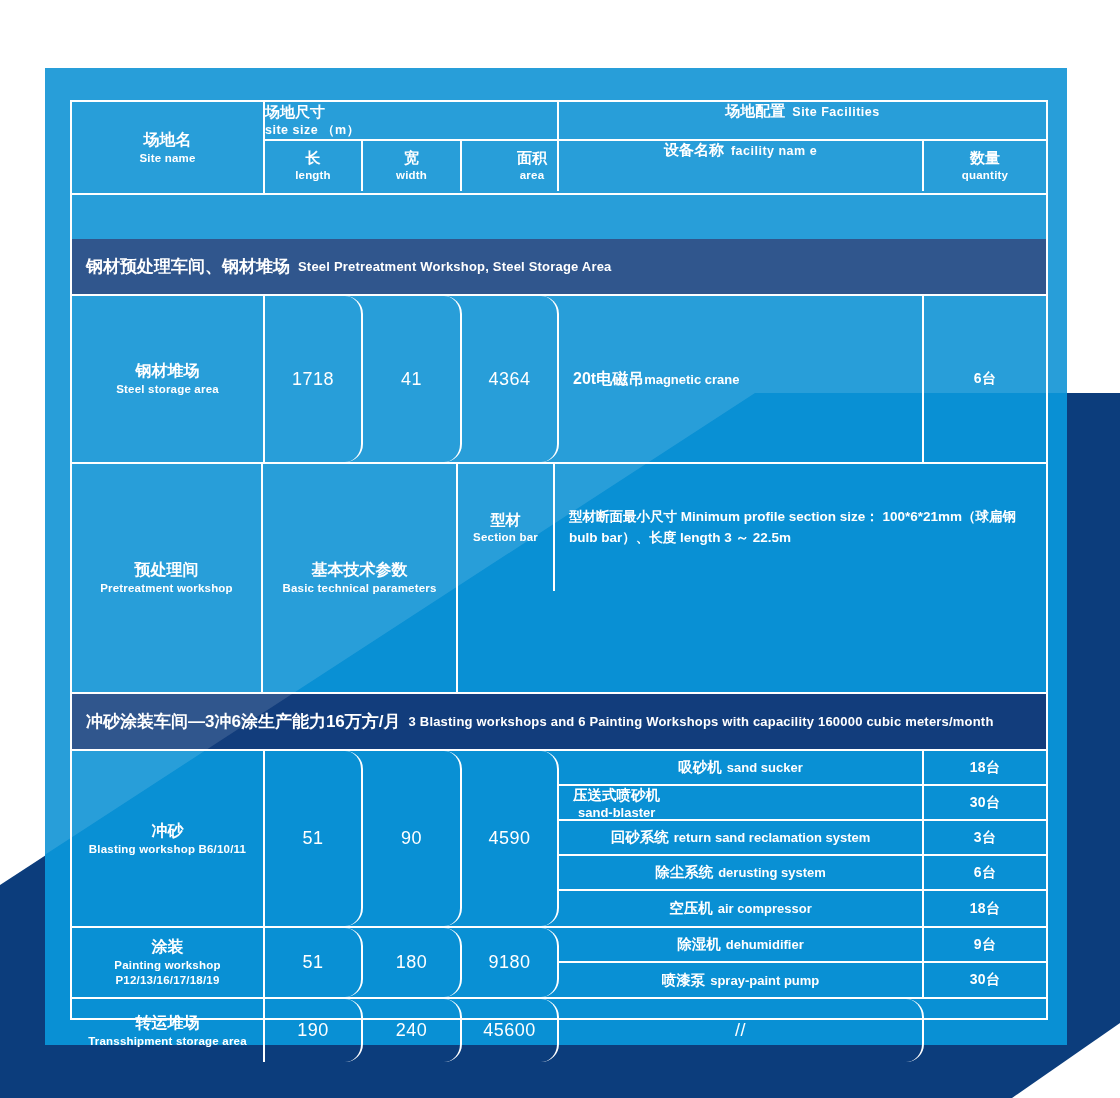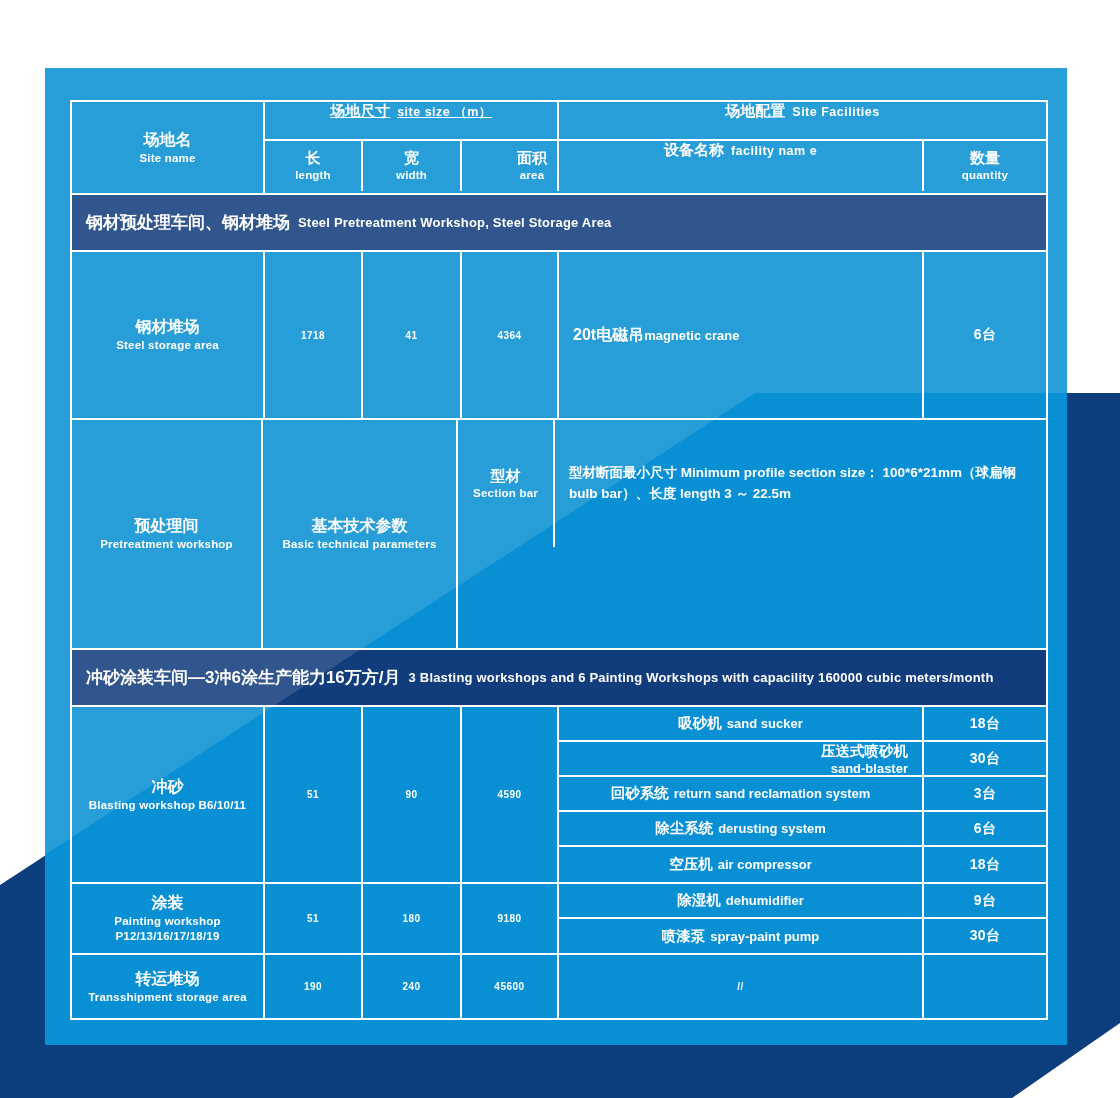--- a/index.html
+++ b/index.html
@@ -21,21 +21,21 @@
   .bb{border-bottom:2px solid #fff;}
   .c{border-right:2px solid #fff;display:flex;flex-direction:column;align-items:center;justify-content:center;text-align:center;overflow:hidden;}
   .c.last{border-right:none;}
   .c.left{align-items:flex-start;text-align:left;padding:4px 14px;}
   .col{display:flex;flex-direction:column;}
   .strip{background:#123D7C;display:flex;align-items:center;padding-left:14px;}
   .zh-lg{font-size:16px;font-weight:bold;line-height:1.35;}
   .zh-xl{font-size:17px;font-weight:bold;}
   .en-sm{font-size:11.5px;font-weight:600;line-height:1.35;letter-spacing:.2px;}
   .en-md{font-size:13px;font-weight:600;letter-spacing:.2px;}
-  .num{font-size:10px;font-weight:700;letter-spacing:.5px;}
+  .num{font-size:18px;font-weight:400;letter-spacing:.5px;border-radius:18px;}
   .qty{font-size:14px;font-weight:bold;letter-spacing:.3px;}
   .fzh{font-size:14.5px;font-weight:bold;}
   .fen{font-size:13px;font-weight:600;margin-left:5px;}
   .desc{font-size:13.5px;font-weight:600;line-height:1.5;text-align:left;}
   .strip .zh-xl{margin-right:8px;}
   .hdr-zh{font-size:15px;font-weight:bold;margin-right:7px;}
   .hdr-en{font-size:12.5px;font-weight:600;letter-spacing:.5px;}
   .inline{display:flex;flex-direction:row;align-items:baseline;justify-content:center;}
 </style>
 </head>
@@ -51,21 +51,21 @@
 
   <div class="tbl">
 
     <div class="row bb" style="height:93px;">
       <div class="c" style="width:193px;">
         <div class="zh-lg">场地名</div>
         <div class="en-sm">Site  name</div>
       </div>
       <div class="col" style="width:781px;">
         <div class="row bb" style="height:39px;">
-          <div class="c inline" style="width:294px;flex-direction:row;text-decoration:underline;">
+          <div class="c inline" style="width:294px;flex-direction:column;">
             <span class="hdr-zh">场地尺寸</span>
             <span class="hdr-en">site  size （m）</span>
           </div>
           <div class="c inline last" style="width:487px;flex-direction:row;">
             <span class="hdr-zh">场地配置</span>
             <span class="hdr-en">Site  Facilities</span>
           </div>
         </div>
         <div class="row" style="height:50px;">
           <div class="c" style="width:98px;">
@@ -85,21 +85,21 @@
             <span class="hdr-en">facility  nam e</span>
           </div>
           <div class="c last" style="width:122px;">
             <div class="zh-lg" style="font-size:15px;">数量</div>
             <div class="en-sm">quantity</div>
           </div>
         </div>
       </div>
     </div>
 
-    <div class="row bb strip" style="height:57px;">
+    <div class="row bb strip" style="height:57px;margin-top:44px;">
       <span class="zh-xl">钢材预处理车间、钢材堆场</span>
       <span class="en-md">Steel Pretreatment Workshop, Steel Storage Area</span>
     </div>
 
     <div class="row bb" style="height:168px;">
       <div class="c" style="width:193px;">
         <div class="zh-lg">钢材堆场</div>
         <div class="en-sm">Steel storage area</div>
       </div>
       <div class="c num" style="width:98px;">1718</div>
@@ -146,21 +146,21 @@
       <div class="c num" style="width:97px;">4590</div>
       <div class="col" style="width:487px;border-radius:14px;">
         <div class="row bb" style="height:35px;">
           <div class="c left" style="width:365px;flex-direction:row;align-items:center;">
               <span class="fzh">吸砂机</span>
               <span class="fen">sand sucker</span>
             </div>
           <div class="c last qty" style="width:122px;">18台</div>
         </div>
         <div class="row bb" style="height:35px;">
-          <div class="c left" style="width:365px;align-items:flex-end;">
+          <div class="c left" style="width:365px;align-items:flex-start;">
               <span class="fzh">压送式喷砂机</span>
               <span class="fen">sand-blaster</span>
             </div>
           <div class="c last qty" style="width:122px;">30台</div>
         </div>
         <div class="row bb" style="height:35px;">
           <div class="c left" style="width:365px;flex-direction:row;align-items:center;">
               <span class="fzh">回砂系统</span>
               <span class="fen">return sand reclamation system</span>
             </div>

